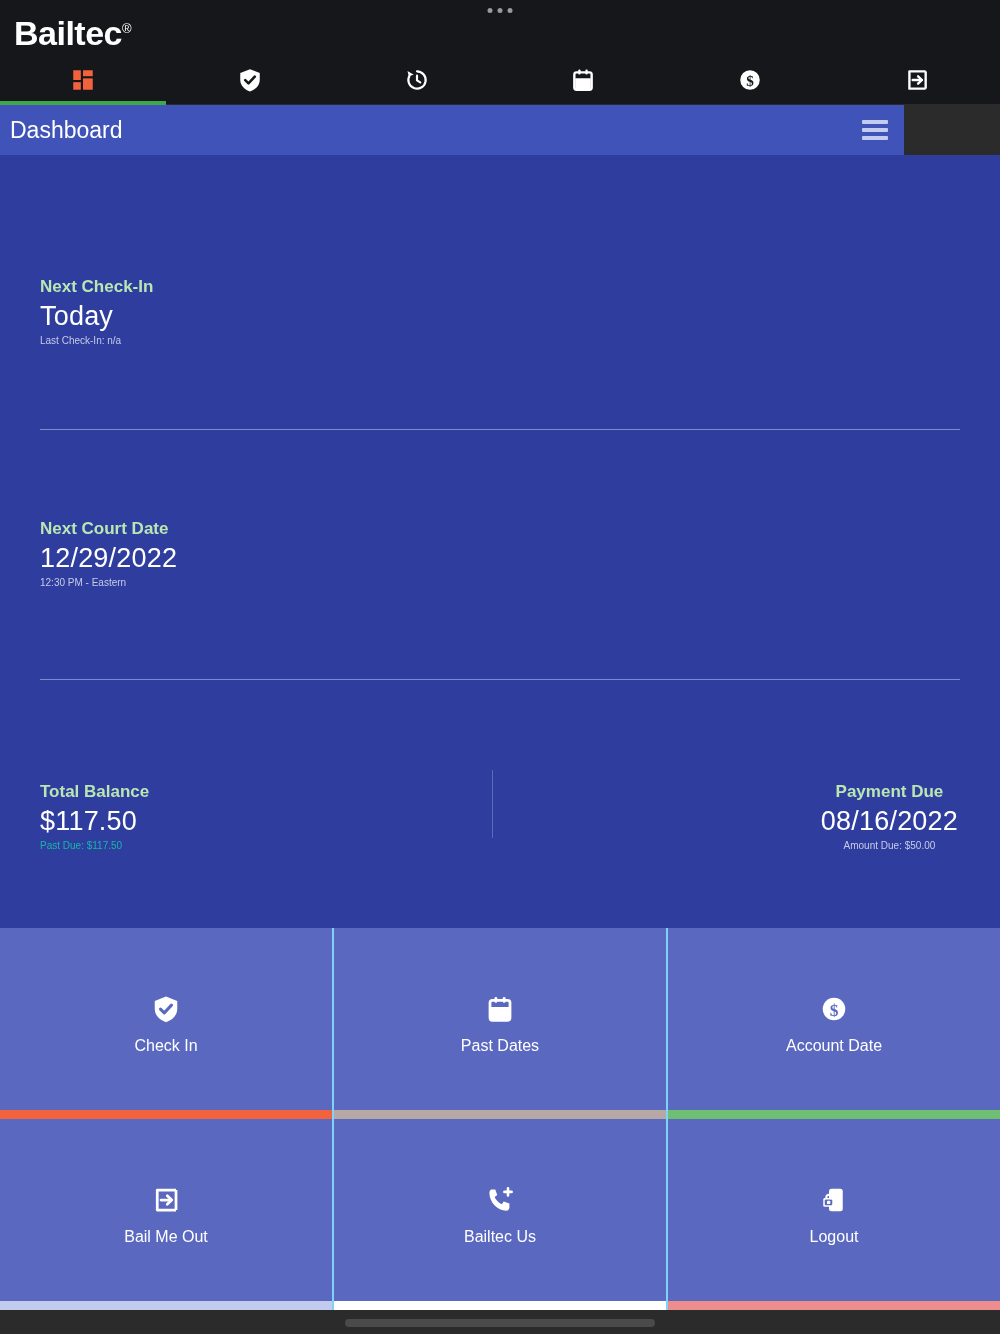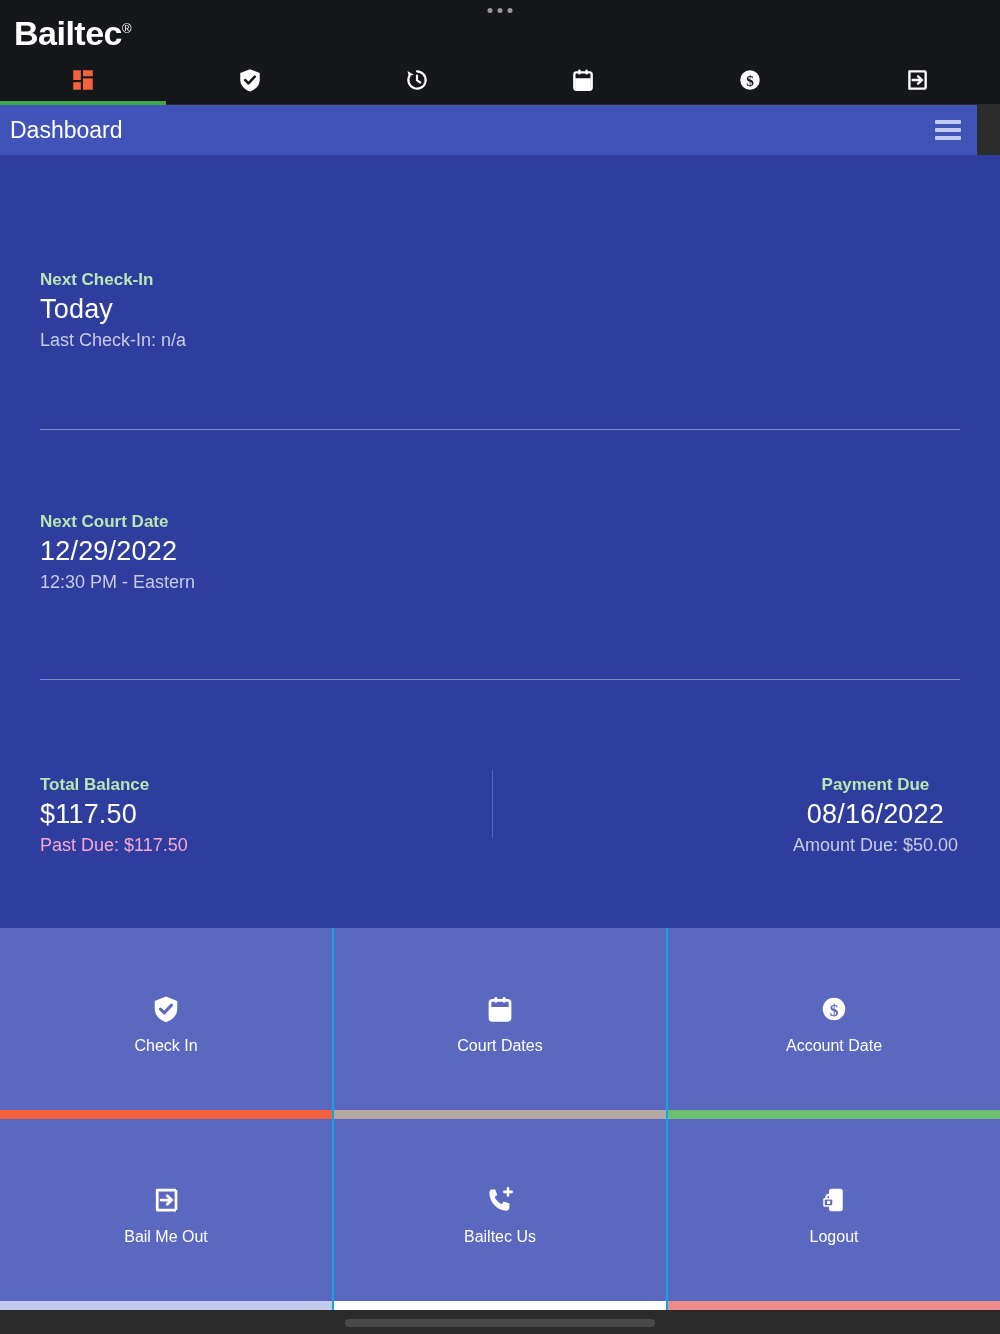--- a/index.html
+++ b/index.html
@@ -38,50 +38,50 @@
   }
   .navitem svg { display: block; }
 
   .green-progress {
     position: absolute; left: 0; top: 101px; width: 166px; height: 4px;
     background: #3ea84a;
   }
 
   
   .header {
-    position: absolute; left: 0; top: 105px; width: 977px; height: 50px;
+    position: absolute; left: 0; top: 105px; width: 904px; height: 50px;
     background: #4053b8;
     display: flex; align-items: center;
   }
   .header-title {
     color: #ffffff; font-size: 23px; margin-left: 10px; font-weight: normal;
   }
   .hamburger {
     position: absolute; right: 16px; top: 50%; transform: translateY(-50%);
     width: 26px; height: 20px; display:flex; flex-direction: column;
     justify-content: space-between; cursor: pointer;
   }
   .hamburger i { display:block; height: 4px; background: #c3cbee; border-radius: 1px; }
 
   
   .panel {
     position: absolute; left: 0; top: 155px; width: 1000px; height: 773px;
     background: #2f3e9e;
   }
-  .stat { position: absolute; }
+  .stat { position: absolute; margin-top: 7px; }
   .stat .label {
     color: #b9e6b2; font-size: 17px; font-weight: bold; line-height: 1.5;
   }
   .stat .value {
     color: #ffffff; font-size: 27px; font-weight: normal; line-height: 1.25;
     letter-spacing: 0.2px;
   }
-  .stat .sub { font-size: 18px; line-height: 1.6; }
+  .stat .sub { font-size: 10px; line-height: 1.6; }
   .sub-muted { color: #c6cbe6; }
-  .sub-warn  { color: #f9a8d4; }
+  .sub-warn  { color: #14b8a6; }
 
   .stat-checkin { left: 40px; top: 112px; }
   .stat-court   { left: 40px; top: 354px; }
   .stat-balance { left: 40px; top: 617px; }
   .stat-payment { right: 42px; top: 617px; text-align: center; }
 
   .hr {
     position: absolute; left: 40px; width: 920px; height: 1px;
     background: #7f8bc9;
   }
@@ -96,21 +96,21 @@
   
   .tiles {
     position: absolute; left: 0; top: 928px; width: 1000px; height: 382px;
   }
   .tilerow { position: relative; width: 1000px; height: 191px; display: flex; }
   .tile {
     position: relative; flex: 1;
     display: flex; flex-direction: column;
     align-items: center; justify-content: center;
     background: #5a68c0; cursor: pointer;
-    border-right: 2px solid #0ea5e9;
+    border-right: 2px solid #7dd3fc;
   }
   .tile:last-child { border-right: none; }
   .tile .ticon { margin-bottom: 12px; height: 32px; display:flex; align-items:center; }
   .tile .tlabel { color: #ffffff; font-size: 16px; }
   .tile .accent {
     position: absolute; left: 0; bottom: 0; width: 100%; height: 9px;
   }
 
   
   .homebar {
@@ -265,21 +265,21 @@
 
       <div class="tile">
         <div class="ticon">
           <svg width="30" height="30" viewBox="0 0 24 24">
             <rect x="4" y="5" width="16" height="16" rx="2" stroke="#ffffff" stroke-width="2.2" fill="none"></rect>
             <rect x="4.8" y="10.4" width="14.4" height="10" fill="#ffffff"></rect>
             <rect x="7.6" y="2.4" width="2.2" height="4.6" rx="1" fill="#ffffff"></rect>
             <rect x="14.2" y="2.4" width="2.2" height="4.6" rx="1" fill="#ffffff"></rect>
           </svg>
         </div>
-        <div class="tlabel">Court Dates</div>
+        <div class="tlabel">Past Dates</div>
         <div class="accent" style="background:#b6a8a4"></div>
       </div>
 
       <div class="tile">
         <div class="ticon">
           <svg width="30" height="30" viewBox="0 0 24 24">
             <circle cx="12" cy="12" r="9" fill="#ffffff"></circle>
             <text x="12" y="17.2" font-family="Liberation Serif, serif" font-size="14" font-weight="bold" fill="#5a68c0" text-anchor="middle">$</text>
           </svg>
         </div>

